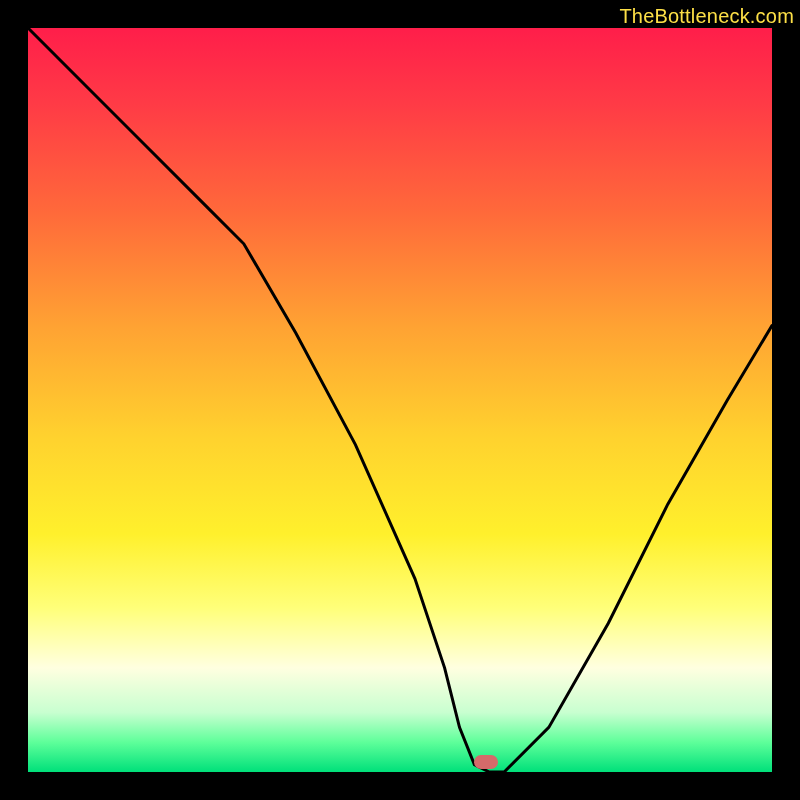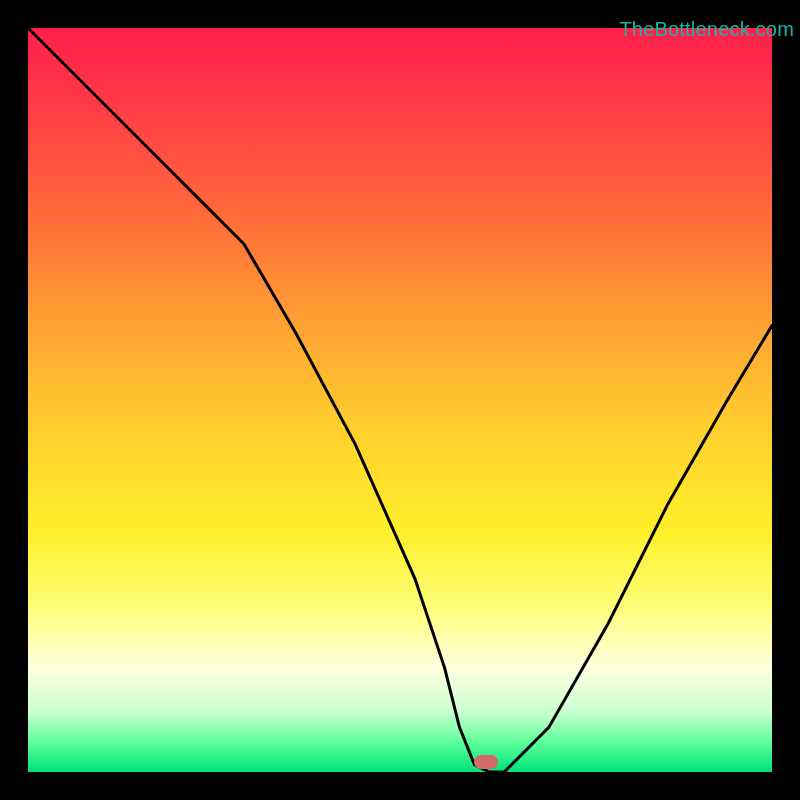--- a/index.html
+++ b/index.html
@@ -47,25 +47,25 @@
   }
   .marker {
     position: absolute;
     width: 24px;
     height: 14px;
     background: #d46a6a;
     border-radius: 7px;
   }
   .attribution {
     position: absolute;
-    top: 18px;
+    top: 5px;
     right: 6px;
     font-family: Arial, Helvetica, sans-serif;
     font-size: 20px;
-    color: #14b8a6;
+    color: #fde047;
     letter-spacing: 0.2px;
   }
 </style>
 </head>
 <body>
 
 <div class="frame">
   <div class="plot-area">
     <svg class="curve" viewBox="0 0 744 744">
       <path id="curve-path" fill="none" stroke="#000" stroke-width="3" stroke-linecap="round" d="M0.0 0.0 L59.5 59.5 L119.0 119.0 L178.6 178.6 L215.8 215.8 L267.8 305.0 L327.4 416.6 L386.9 550.6 L416.6 639.8 L431.5 699.4 L446.4 736.6 L461.3 744.0 L476.2 744.0 L520.8 699.4 L580.3 595.2 L639.8 476.2 L699.4 372.0 L744.0 297.6"></path>

